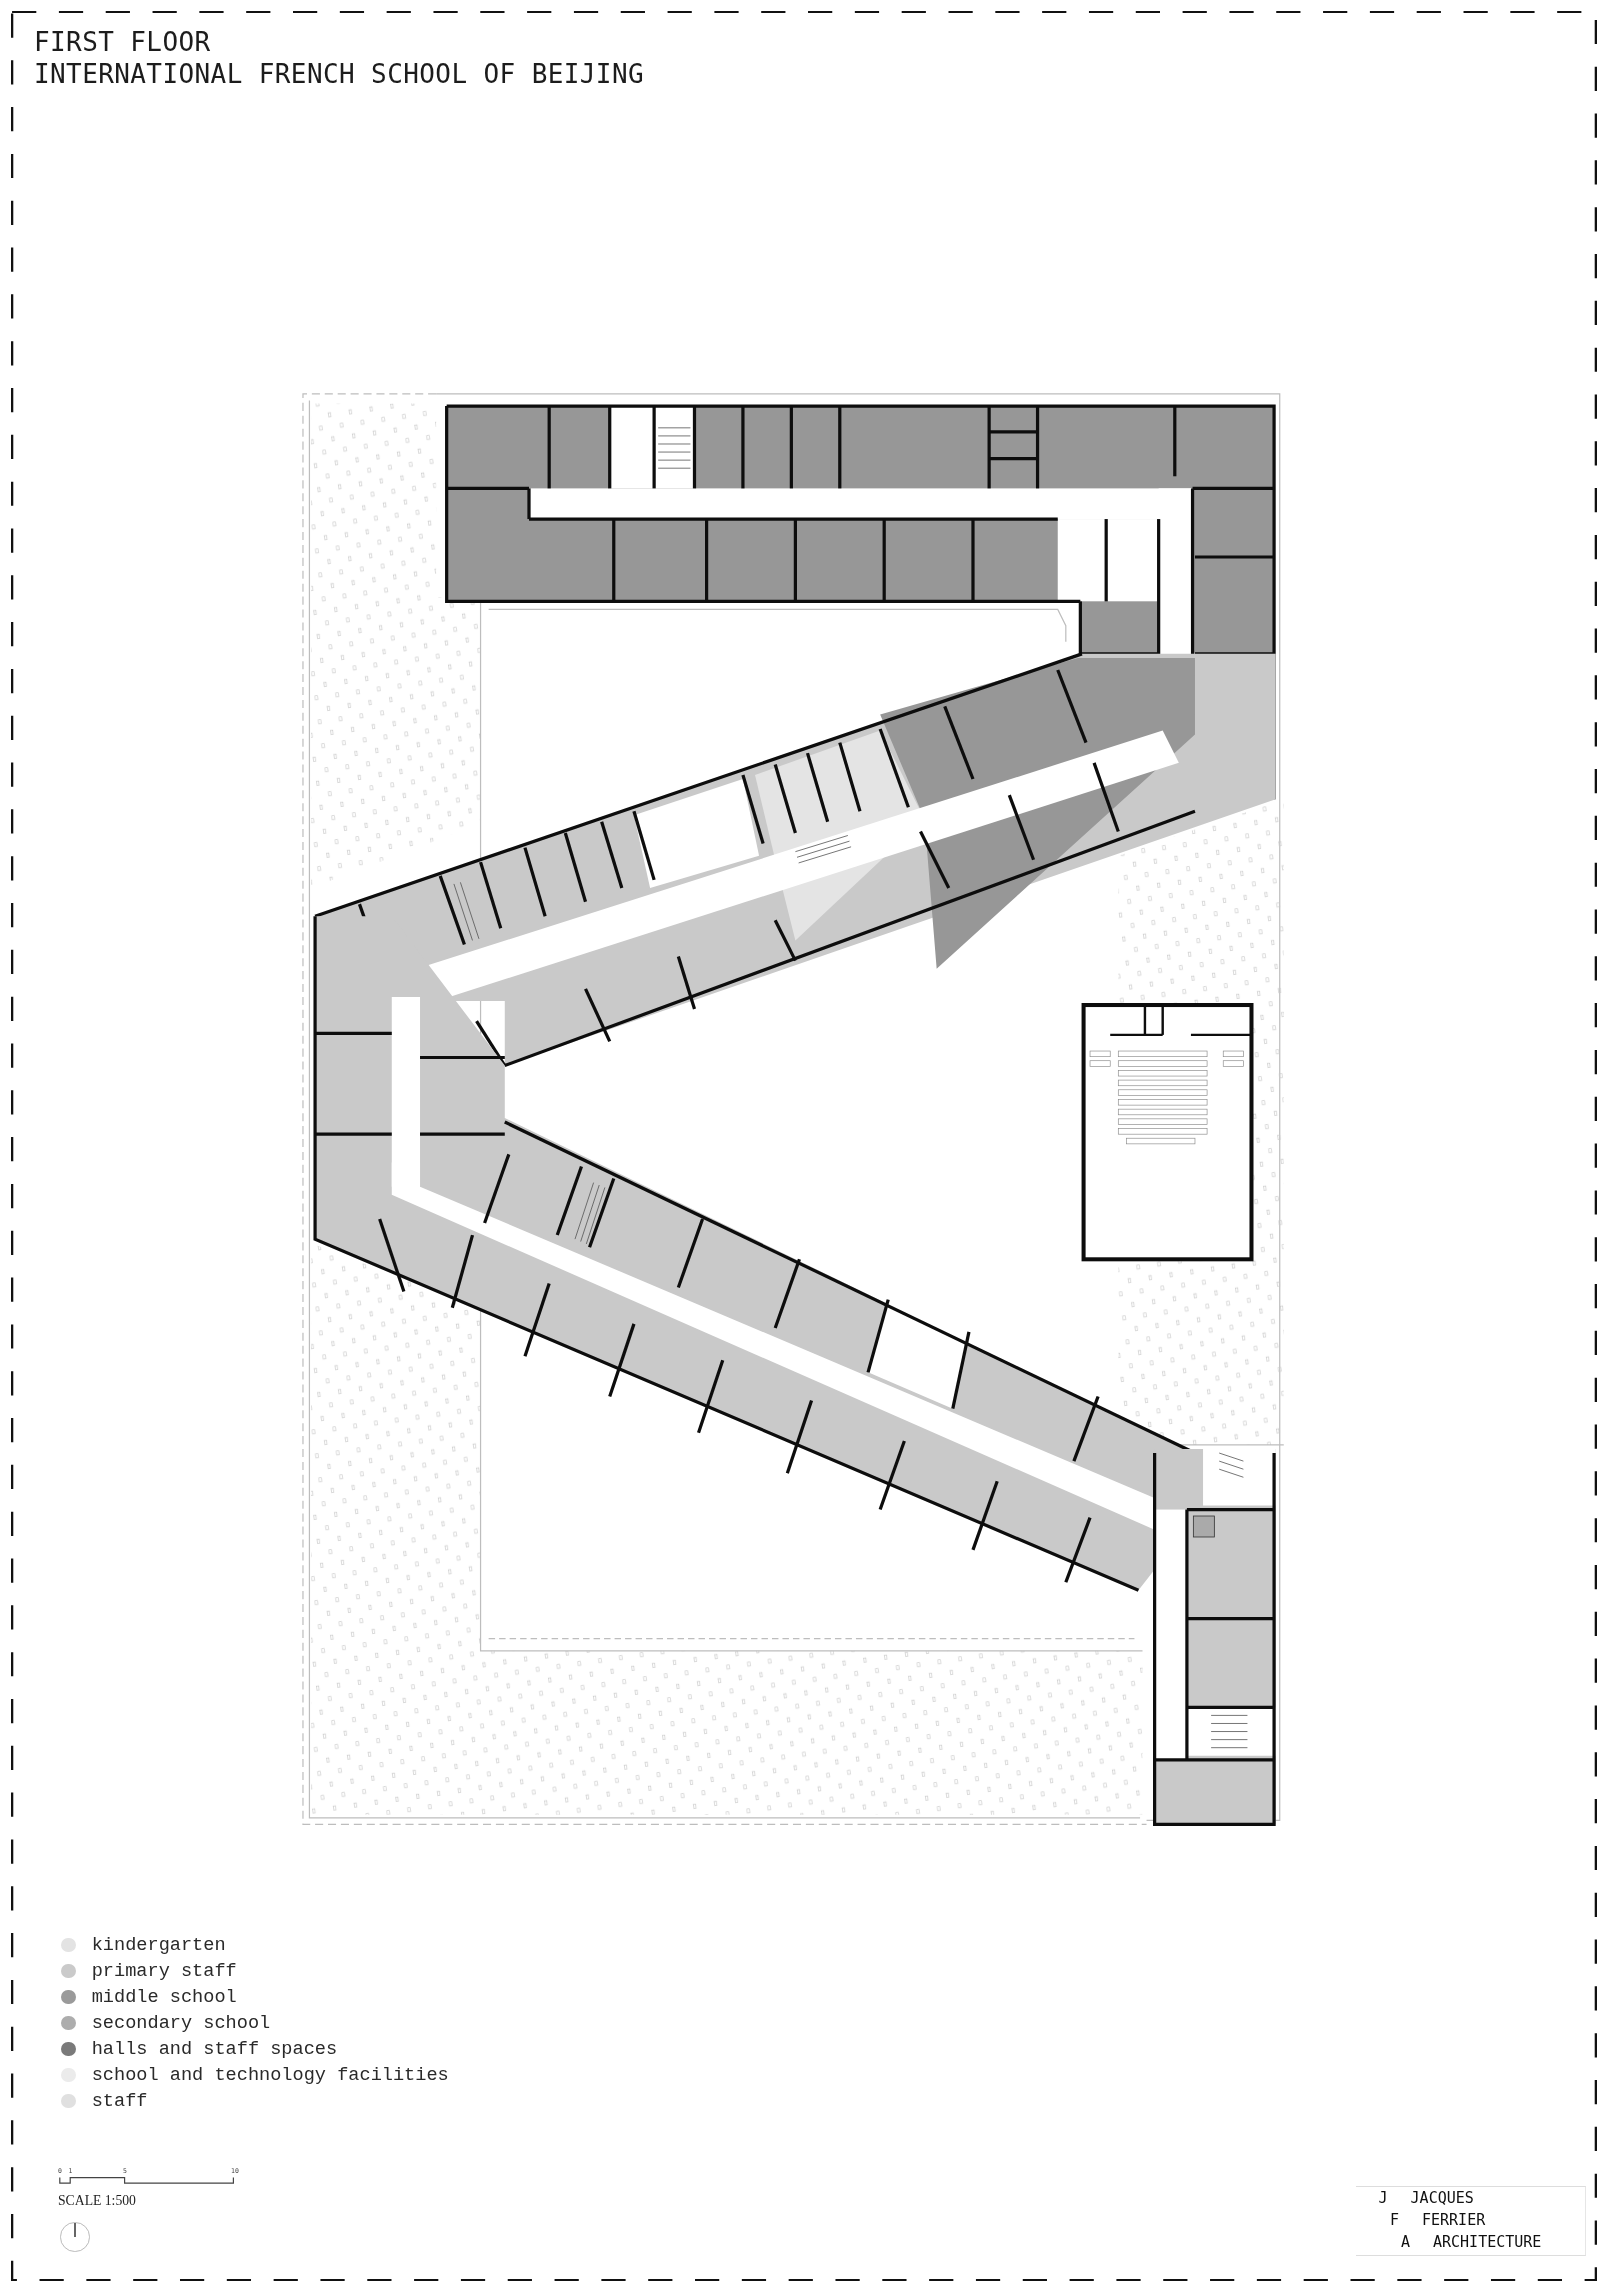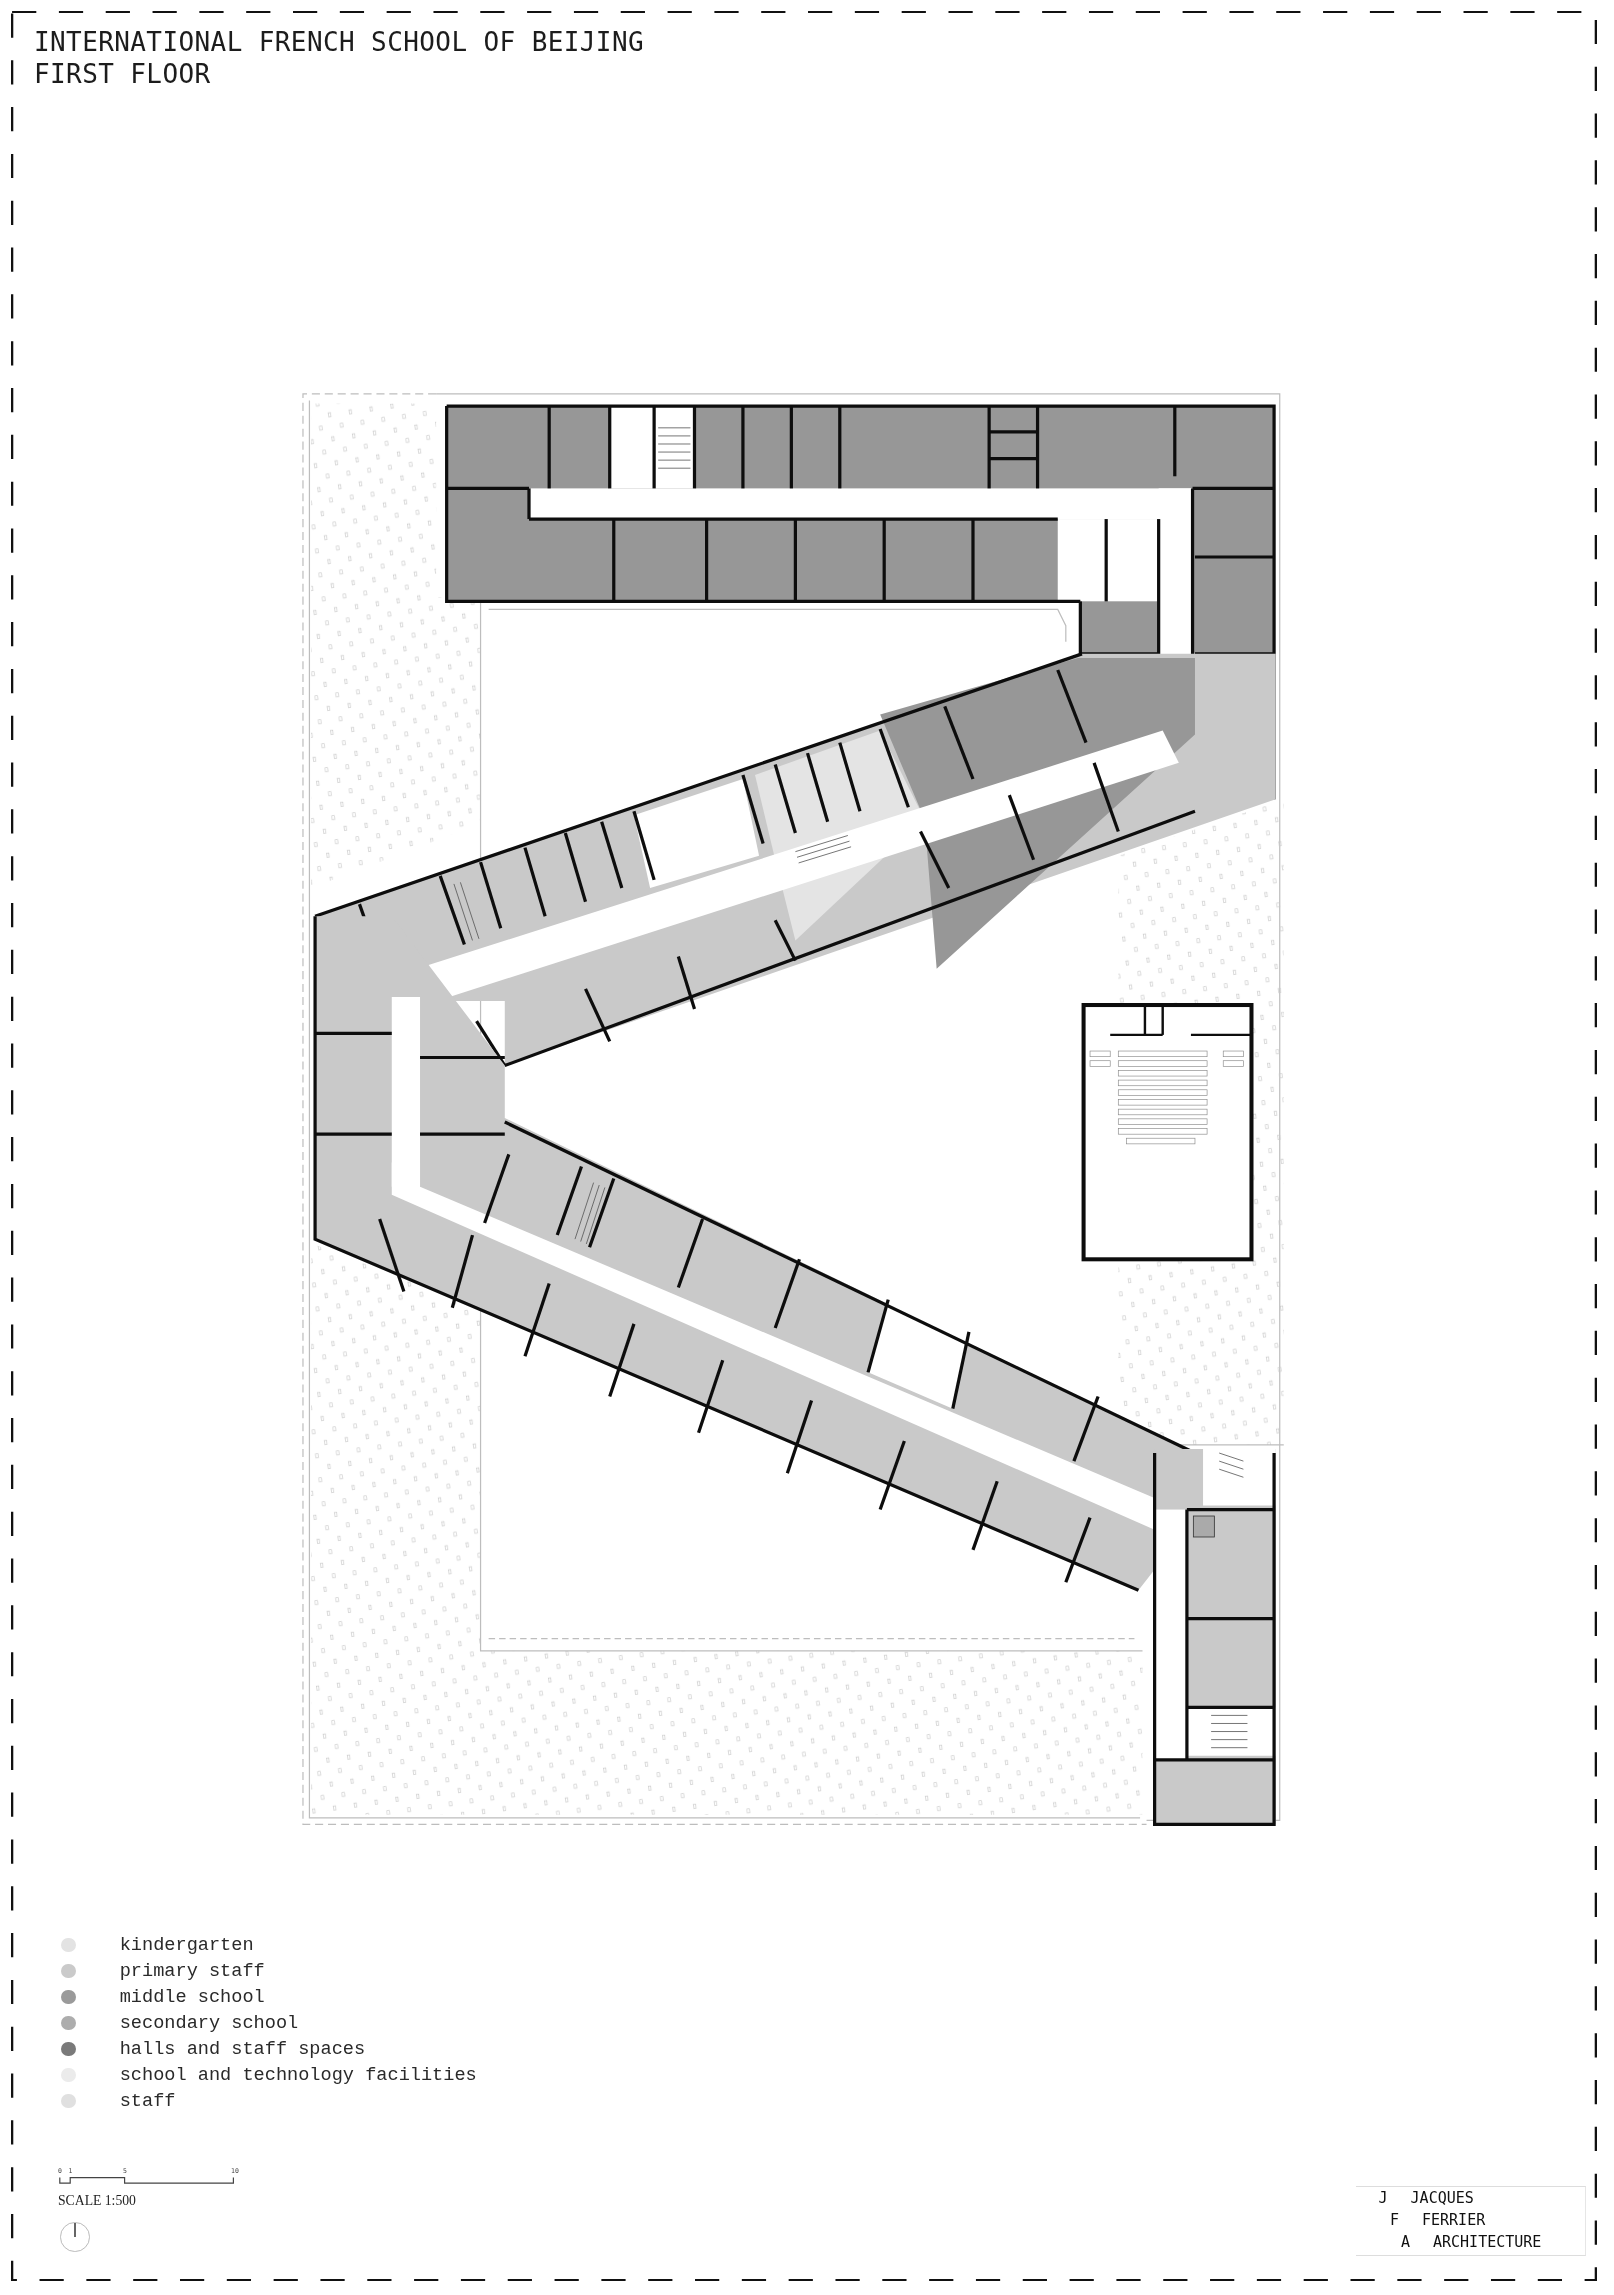--- a/index.html
+++ b/index.html
@@ -2,41 +2,41 @@
 <html style="font-size:13px"><head>
 <meta charset="utf-8">
 <style>
   html, body { margin: 0; padding: 0; background: #ffffff; }
   body { width: 1615px; height: 2295px; position: relative; overflow: hidden; font-family: "DejaVu Sans Mono", monospace; color: #1a1a1a; }
   .frame { position: absolute; left: 11.3px; top: 11.3px; width: 1586px; height: 2270px; pointer-events: none; }
   .title-block { position: absolute; left: 34px; top: 26px; font-family: "DejaVu Sans Mono", monospace; font-size: 26px; line-height: 32px; letter-spacing: 0.4px; color: #1c1c1c; }
   .title-block div { white-space: nowrap; }
   .plan { position: absolute; left: 0; top: 0; width: 1615px; height: 2295px; }
   .legend { position: absolute; left: 58px; top: 1932px; font-family: "Liberation Mono", monospace; font-size: 18.6px; color: #2a2a2a; }
-  .legend-item { display: flex; align-items: center; height: 26px; gap: 28px; }
+  .legend-item { display: flex; align-items: center; height: 26px; }
   .legend-dot { width: 14.5px; height: 14.5px; border-radius: 50%; margin-right: 16px; margin-left: 3.2px; }
   .scale-block { position: absolute; left: 58px; top: 2164px; }
   .scale-label { position: absolute; left: 0; top: 29px; font-family: Liberation Serif, serif; font-size: 13.7px; white-space: nowrap; color: #222; }
   .scale-tick { position: absolute; top: 3.2px; font-family: "DejaVu Sans Mono", monospace; font-size: 6.5px; color: #444; }
   .north { position: absolute; left: 60px; top: 2222px; width: 27.5px; height: 27.5px; border: 0.8px solid #bbb; border-radius: 50%; }
   .north-needle { position: absolute; left: 13px; top: 0px; width: 2.4px; height: 13.7px; background: #666; }
   .firm { position: absolute; left: 1356px; top: 2186px; width: 229px; height: 68px; border-top: 0.8px solid #ddd; border-bottom: 0.8px solid #ddd; border-right: 0.8px solid #e6e6e6; font-family: "DejaVu Sans Mono", monospace; font-size: 15px; line-height: 22px; color: #111; }
   .firm-line { white-space: nowrap; }
   .firm-line .ini { display: inline-block; width: 32px; }
 </style>
 </head>
 <body>
 
 <svg class="frame" viewBox="0 0 1964 2812" width="1586" height="2270">
   <rect x="1" y="1" width="1962" height="2810" fill="none" stroke="#111" stroke-width="3" stroke-dasharray="30 28"></rect>
 </svg>
 
 <div class="title-block">
+  <div>FIRST FLOOR</div>
   <div>INTERNATIONAL FRENCH SCHOOL OF BEIJING</div>
-  <div>FIRST FLOOR</div>
 </div>
 
 <svg class="plan" viewBox="0 0 2000 2843" width="1615" height="2295">
   <defs>
     <pattern id="trees" x="0" y="0" width="26" height="30" patternUnits="userSpaceOnUse" patternTransform="rotate(-8)">
       <rect x="6" y="8" width="3" height="5" fill="none" stroke="#c8c8c8" stroke-width="0.8"></rect>
       <rect x="19" y="23" width="3" height="5" fill="none" stroke="#c8c8c8" stroke-width="0.8"></rect>
     </pattern>
   </defs>
 

